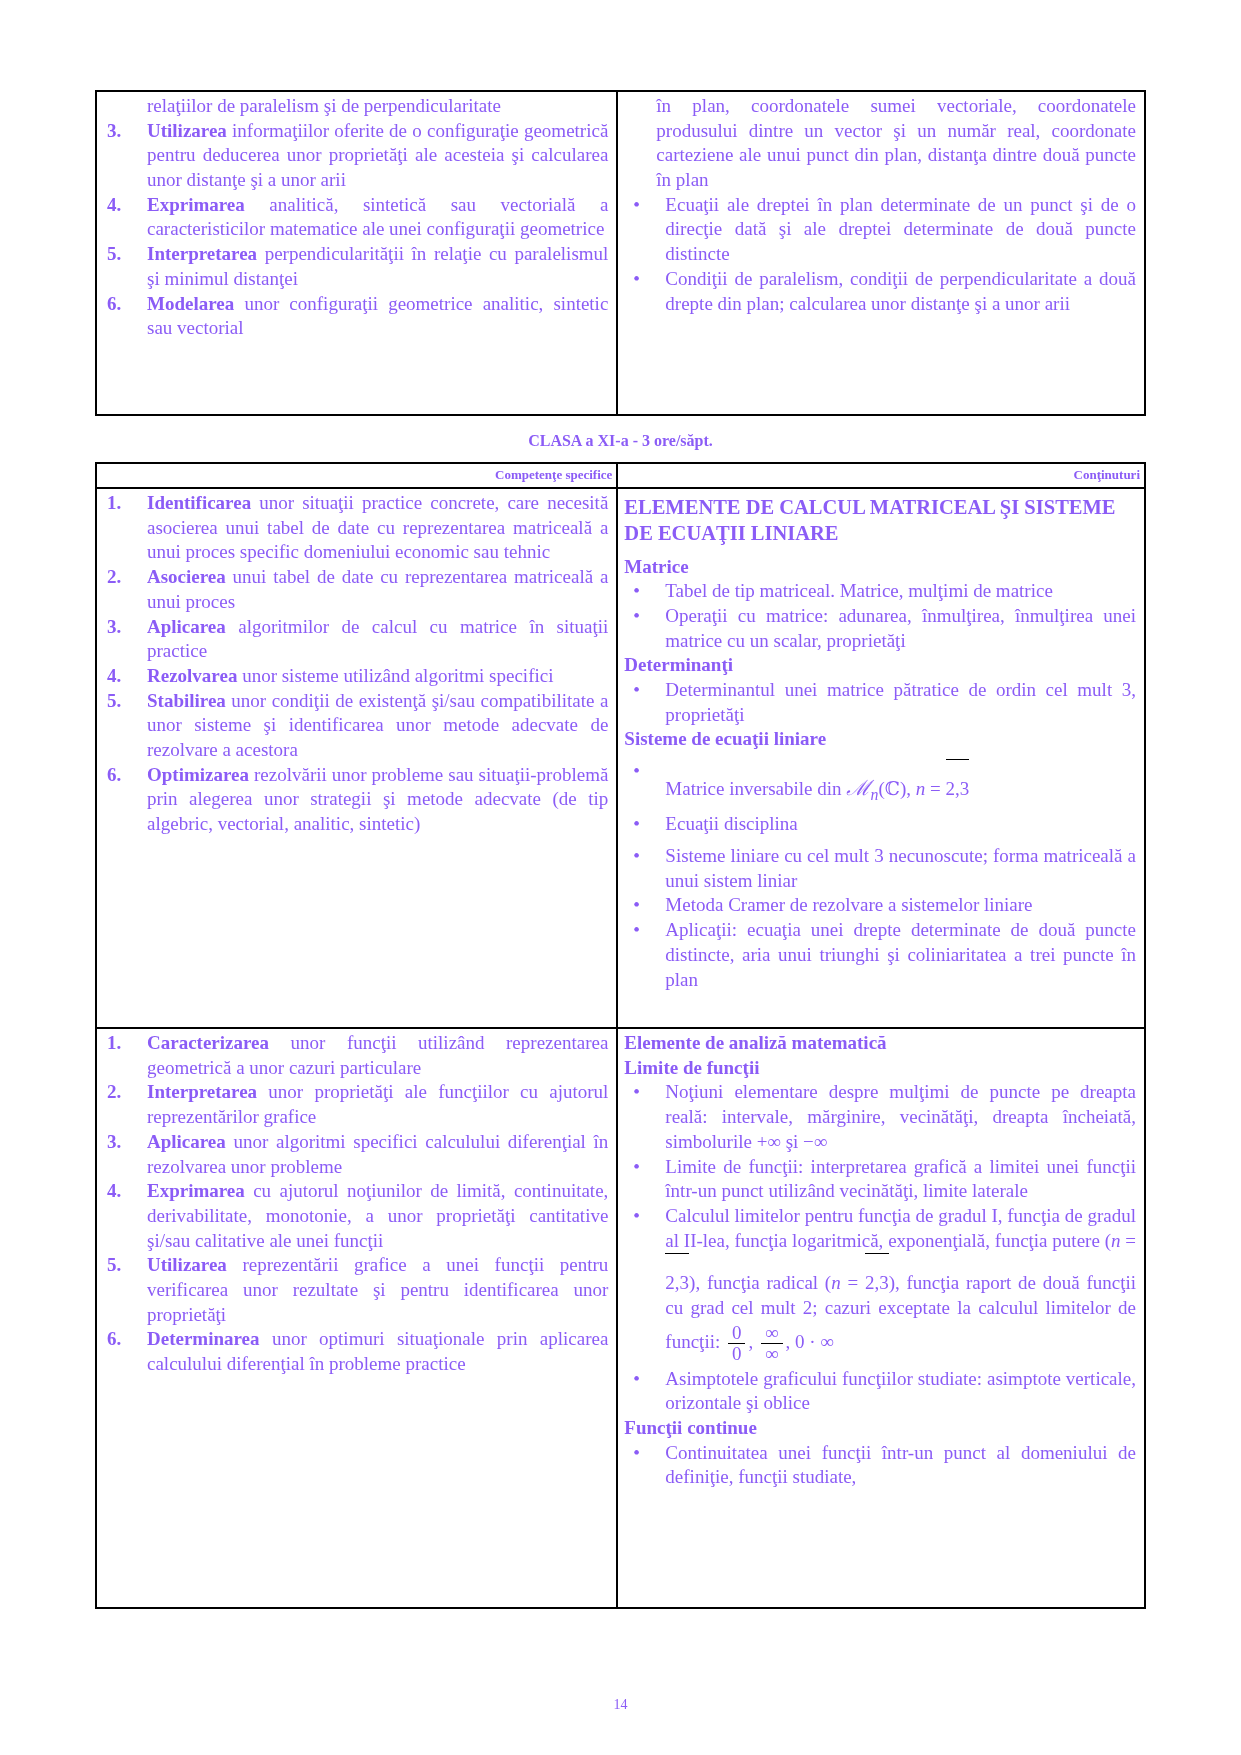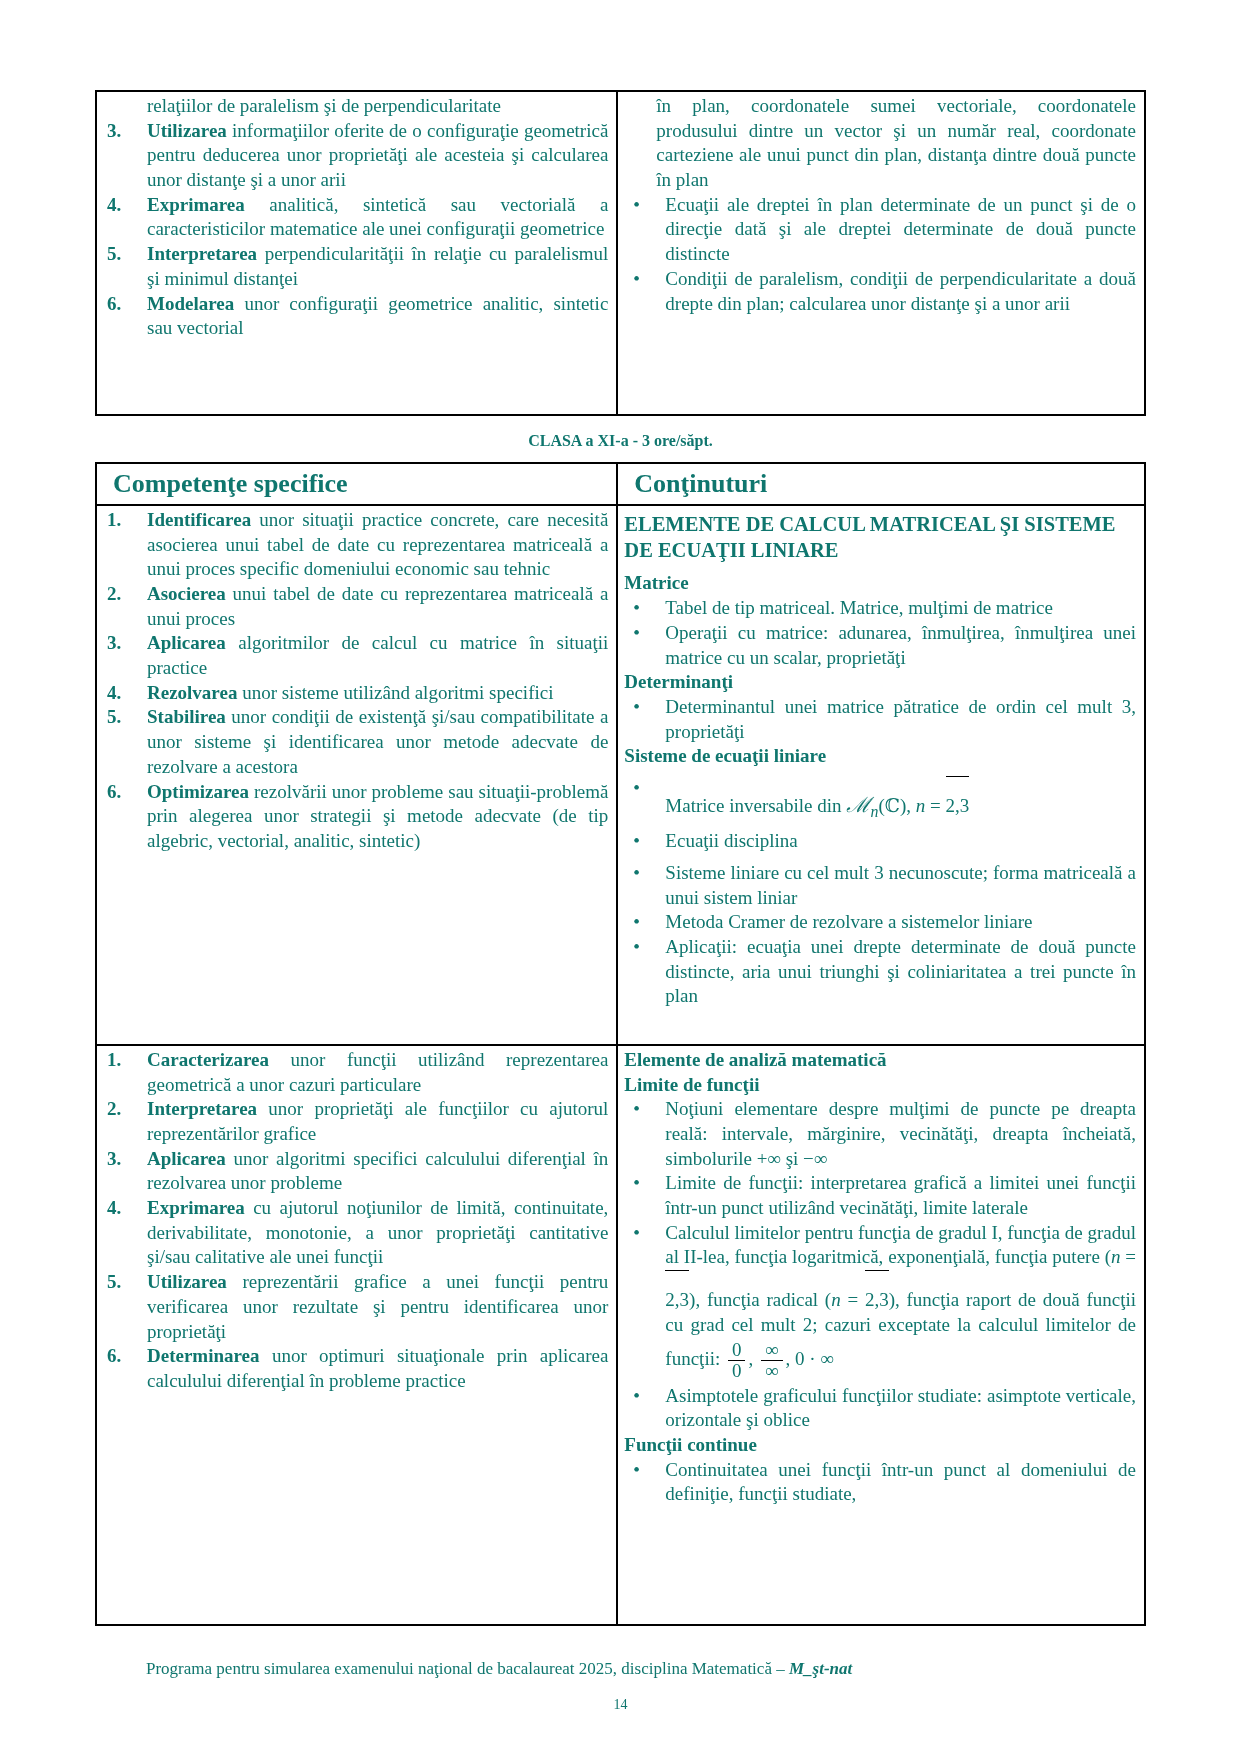--- a/index.html
+++ b/index.html
@@ -1,24 +1,24 @@
 <!DOCTYPE html>
 <html><head>
 <meta charset="utf-8">
 <style>
   html,body{margin:0;padding:0;background:#e8e8e8;}
   .page{
     width:1241px;height:1755px;position:relative;background:#ffffff;
-    font-family:"Liberation Serif","DejaVu Serif",serif;color:#0f766e;
+    font-family:"Liberation Serif","DejaVu Serif",serif;color:#8b5cf6;
     font-size:19px;line-height:1.3;overflow:hidden;margin:0 auto;
   }
   .content{position:absolute;left:95px;top:90px;width:1051px;}
   table.doc{border-collapse:collapse;width:100%;table-layout:fixed;}
   table.doc td,table.doc th{border:2px solid #000;vertical-align:top;padding:2px 8px 4px 6px;}
-  table.doc th{font-size:26px;padding:3px 16px;text-align:left;}
+  table.doc th{font-size:13px;padding:3px 4px;text-align:right;}
   .t1 td{height:316px;}
   .r1 td{height:532px;}
   .r2 td{height:572px;}
   .li{display:flex;}
   .num{flex:0 0 40px;font-weight:bold;padding-left:4px;}
   .itx{flex:1;text-align:justify;}
   .cont{padding-left:44px;}
   .contr{padding-left:32px;text-align:justify;}
   .bullet{display:flex;}
   .bdot{flex:0 0 32px;padding-left:9px;}
@@ -217,15 +217,14 @@
           <div class="bullet">
             <span class="bdot">•</span>
             <span class="btx">Continuitatea unei funcţii într-un punct al domeniului de definiţie, funcţii studiate,</span>
           </div>
         </td>
       </tr>
     </tbody>
       </table>
   </div>
 
-  <div class="footer"><span>Programa pentru simularea examenului naţional de bacalaureat 2025, disciplina Matematică – </span><span class="fcode">M_şt-nat</span></div>
   <div class="pagenum">14</div>
 </div>
 
 </body></html>

